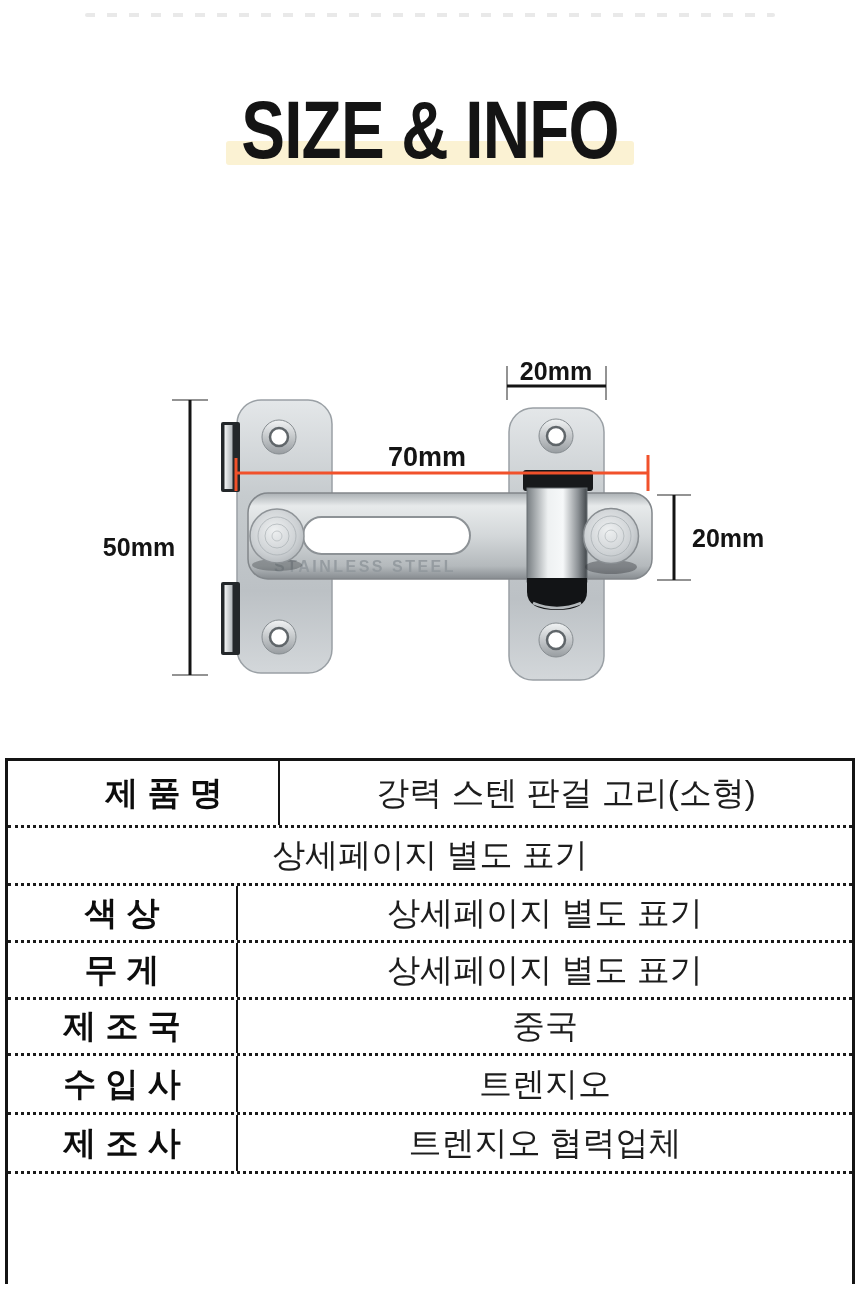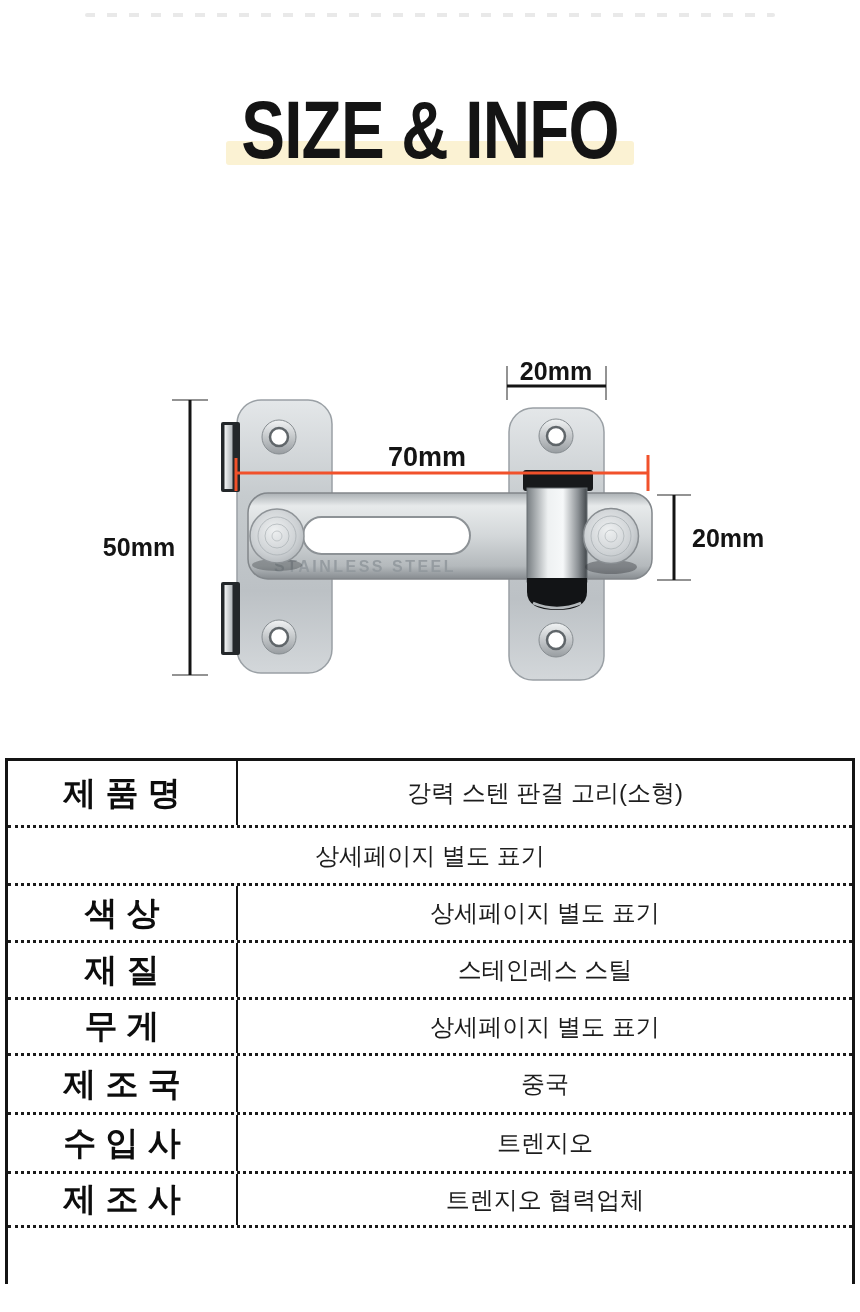--- a/index.html
+++ b/index.html
@@ -37,29 +37,29 @@
     letter-spacing:2.5px;fill:#90979c;opacity:0.85;
   }
   
   .spec-table{
     position:absolute;top:758px;left:5px;width:850px;height:535px;box-sizing:border-box;
     border:3px solid #141414;display:grid;
     grid-template-rows:64px 58px 57px 57px 56px 59px 59px 54px auto;
     background:#ffffff;
   }
   .spec-row{display:flex;min-height:0;border-top:3px dotted #1a1a1a;}
-  .spec-row:first-child{border-top:none;}
+  .spec-row:first-child{border-top:none;margin-left:42px;}
   .spec-label{
     width:228px;flex:none;border-right:2px solid #141414;
     display:flex;align-items:center;justify-content:center;
     font-weight:bold;font-size:33px;white-space:nowrap;color:#0d0d0d;
   }
   .spec-value{
     flex:1;display:flex;align-items:center;justify-content:center;
-    font-size:24px;font-weight:400;color:#1d1d1d;white-space:nowrap;
+    font-size:33px;font-weight:400;color:#1d1d1d;white-space:nowrap;
   }
 </style>
 </head>
 <body>
 
 <div class="page">
 
   <div class="dashes"></div>
 
   <div class="title-wrap">
@@ -199,24 +199,20 @@
       <div class="spec-value">강력 스텐 판걸 고리(소형)</div>
     </div>
     <div class="spec-row">
       <div class="spec-value">상세페이지 별도 표기</div>
     </div>
     <div class="spec-row">
       <div class="spec-label">색 상</div>
       <div class="spec-value">상세페이지 별도 표기</div>
     </div>
     <div class="spec-row">
-      <div class="spec-label">재 질</div>
-      <div class="spec-value">스테인레스 스틸</div>
-    </div>
-    <div class="spec-row">
       <div class="spec-label">무 게</div>
       <div class="spec-value">상세페이지 별도 표기</div>
     </div>
     <div class="spec-row">
       <div class="spec-label">제 조 국</div>
       <div class="spec-value">중국</div>
     </div>
     <div class="spec-row">
       <div class="spec-label">수 입 사</div>
       <div class="spec-value">트렌지오</div>

